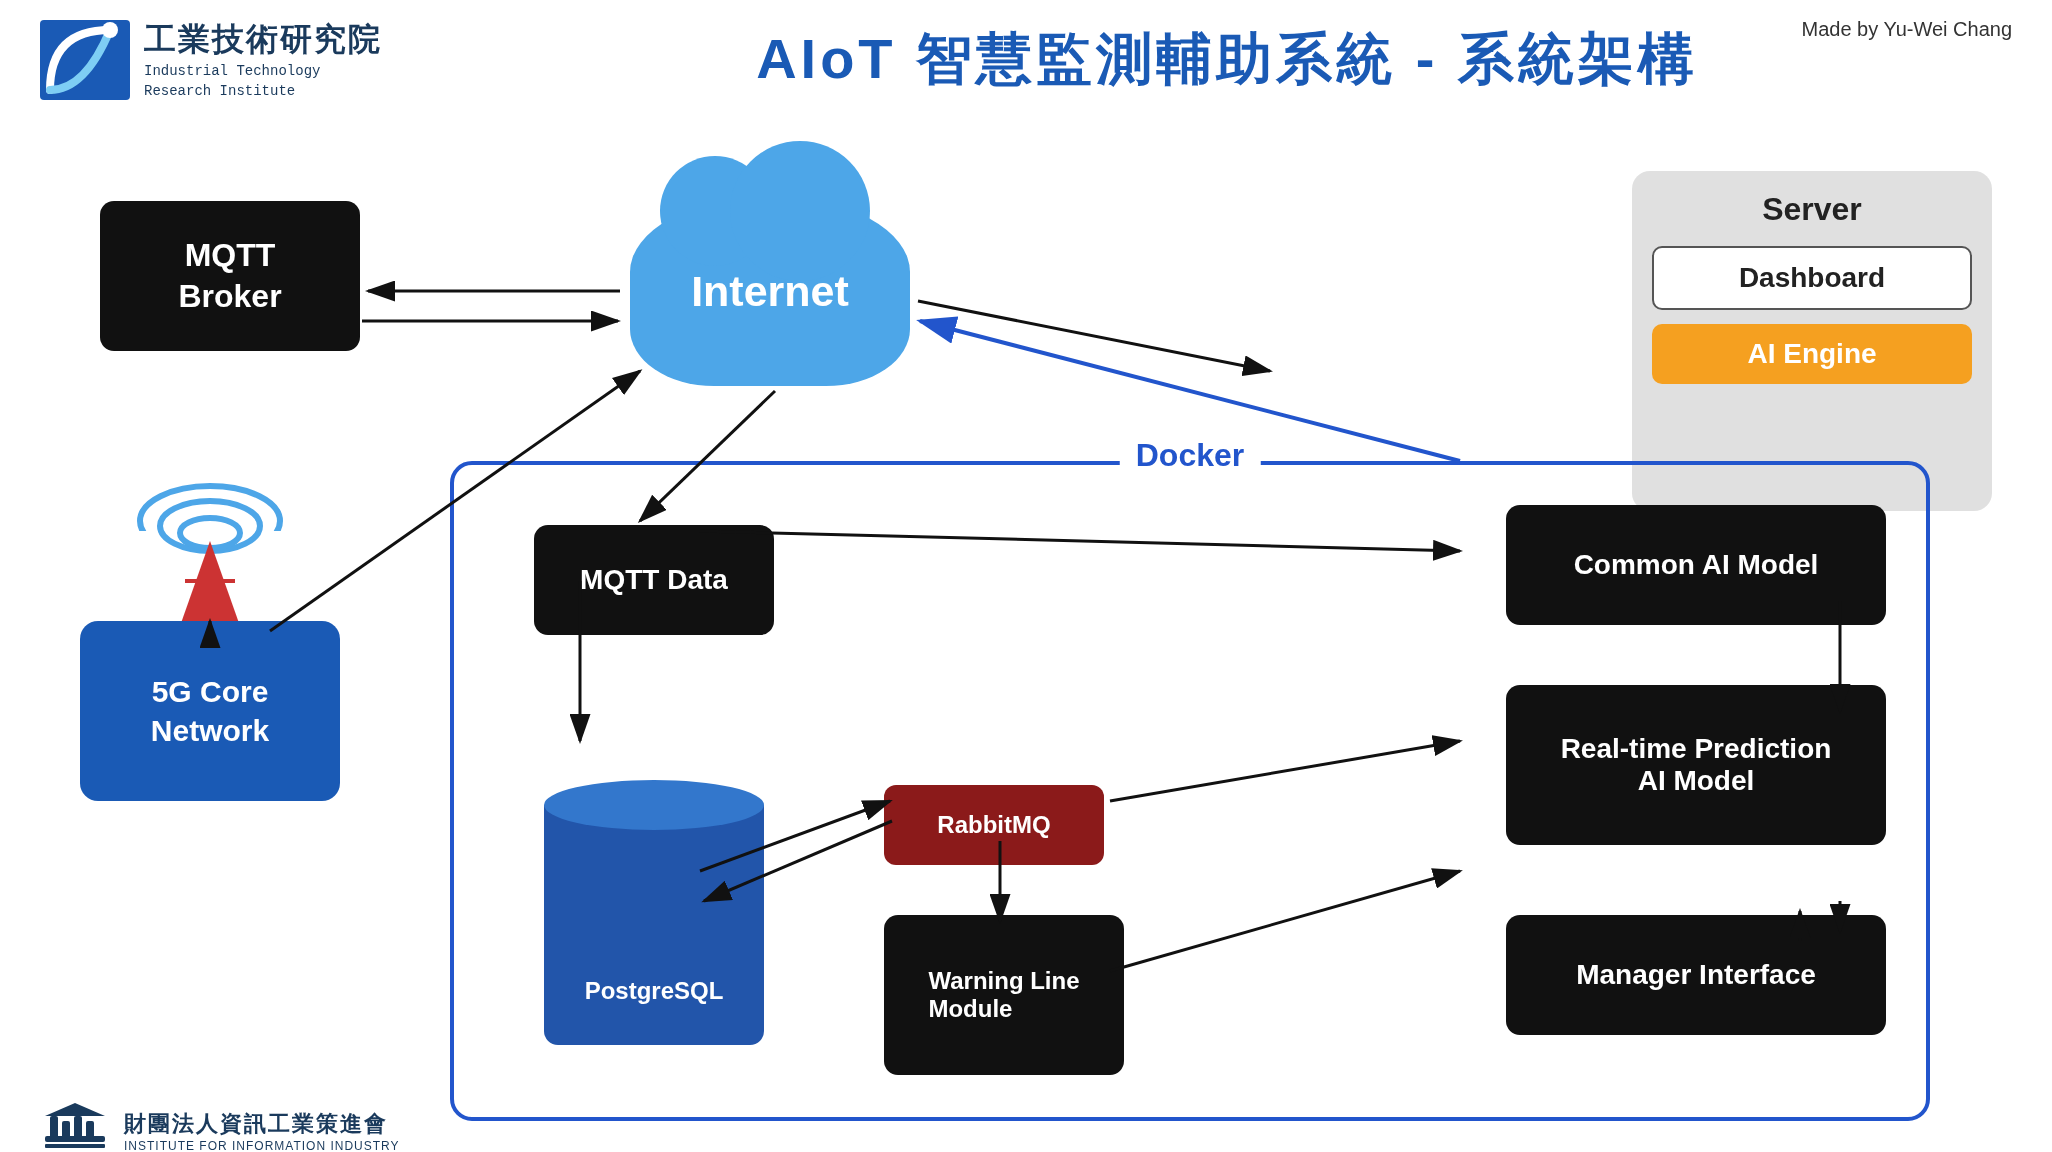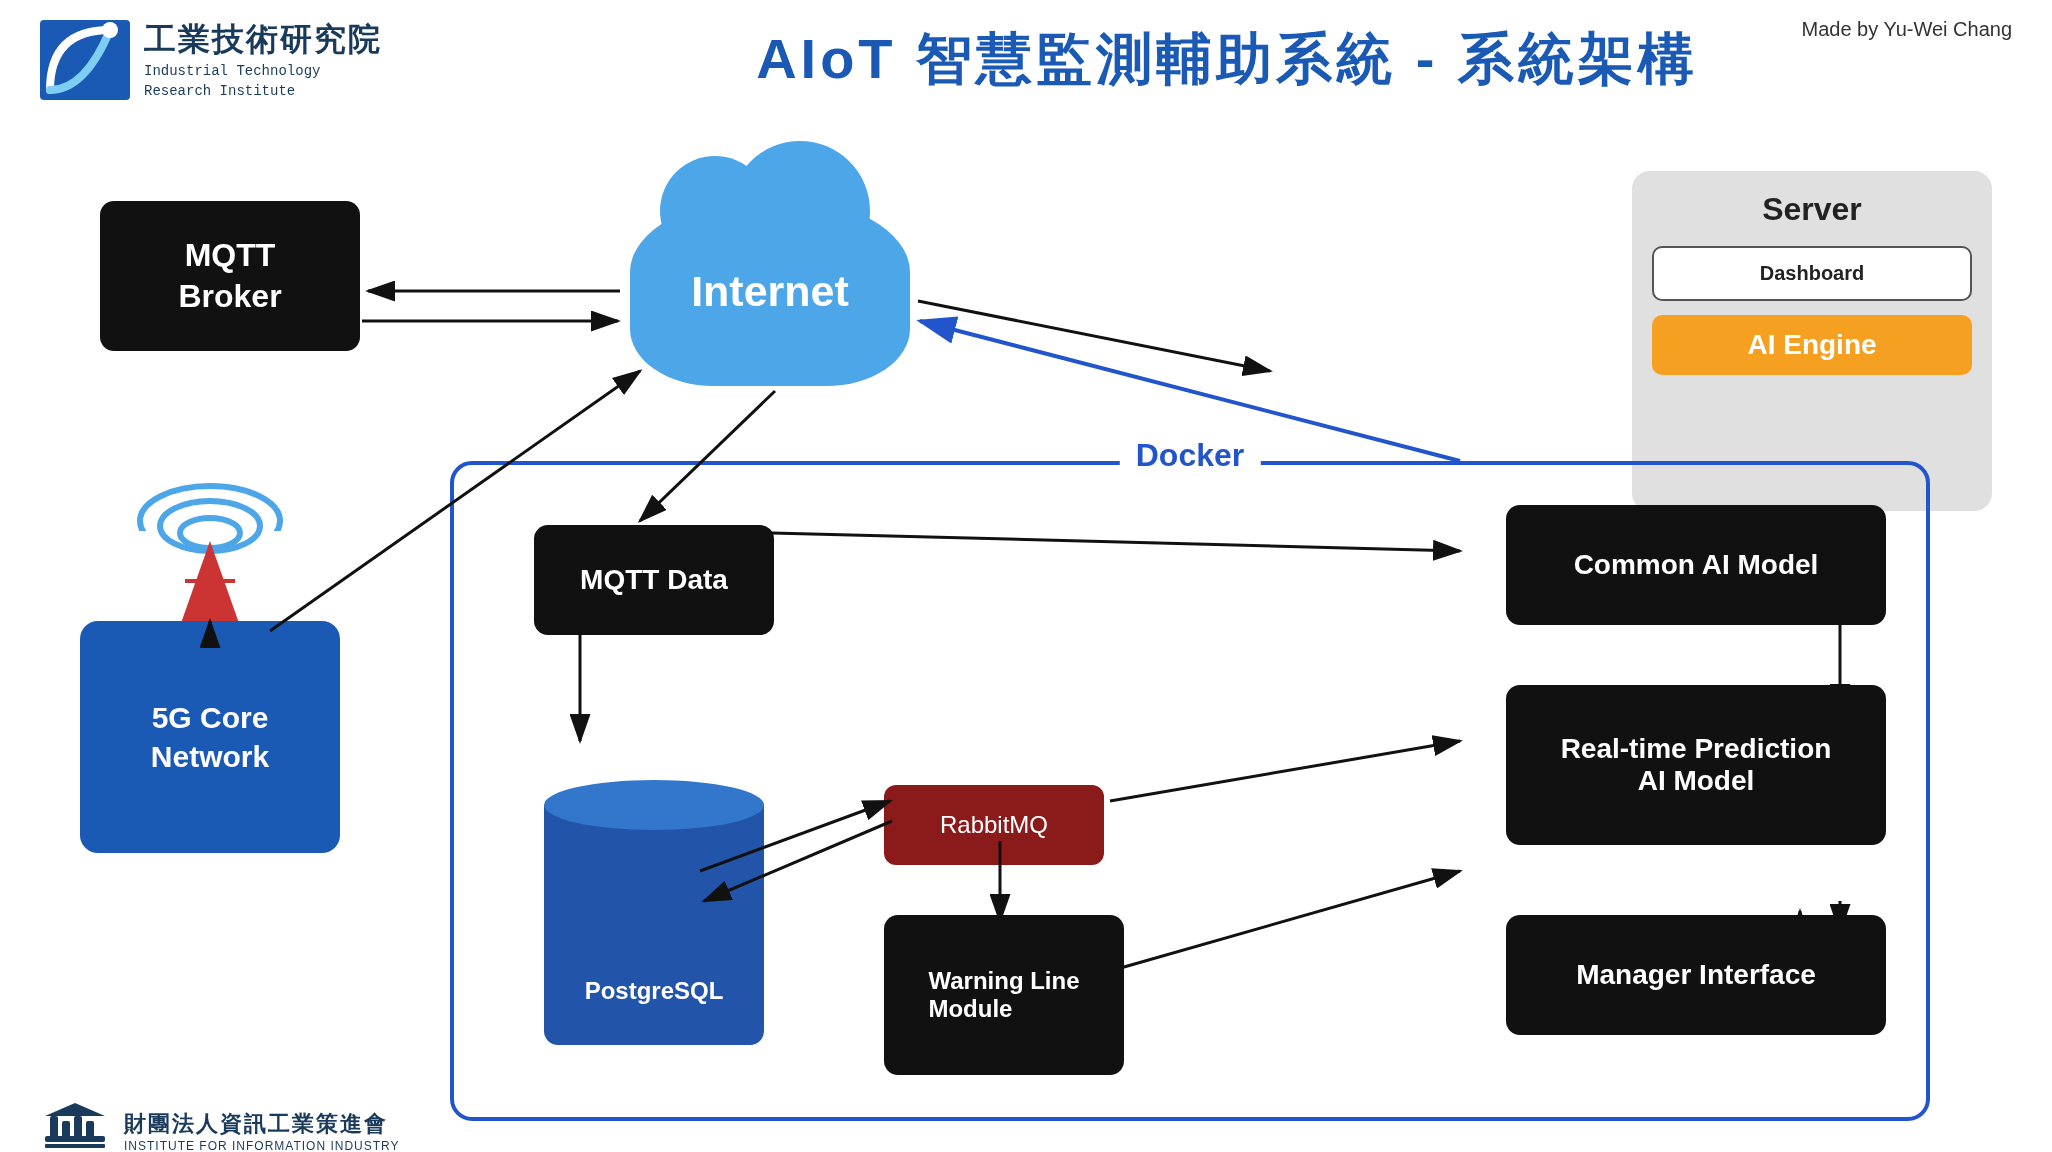--- a/index.html
+++ b/index.html
@@ -155,21 +155,21 @@
       font-size: 32px;
       font-weight: bold;
       color: #222;
       margin-bottom: 18px;
     }
     .dashboard-box {
       background: white;
       border: 2.5px solid #555;
       border-radius: 10px;
       text-align: center;
-      font-size: 20px;
+      font-size: 28px;
       font-weight: bold;
       padding: 14px 0;
       margin-bottom: 14px;
       color: #222;
     }
     .ai-engine-box {
       background: #f5a020;
       border-radius: 10px;
       text-align: center;
       font-size: 28px;
@@ -265,21 +265,21 @@
       top: 320px;
       width: 220px;
       height: 80px;
       background: #8b1a1a;
       border-radius: 12px;
       display: flex;
       align-items: center;
       justify-content: center;
       color: white;
       font-size: 24px;
-      font-weight: normal;
+      font-weight: bold;
     }
 
     
     .common-ai-box {
       position: absolute;
       right: 40px;
       top: 40px;
       width: 380px;
       height: 120px;
       background: #111;
@@ -346,21 +346,21 @@
       font-weight: bold;
       text-align: center;
     }
 
     
     .fiveg-box {
       position: absolute;
       left: 80px;
       top: 500px;
       width: 260px;
-      height: 232px;
+      height: 180px;
       background: #1a5ab5;
       border-radius: 18px;
       display: flex;
       align-items: center;
       justify-content: center;
       color: white;
       font-size: 30px;
       font-weight: bold;
       text-align: center;
       line-height: 1.3;

